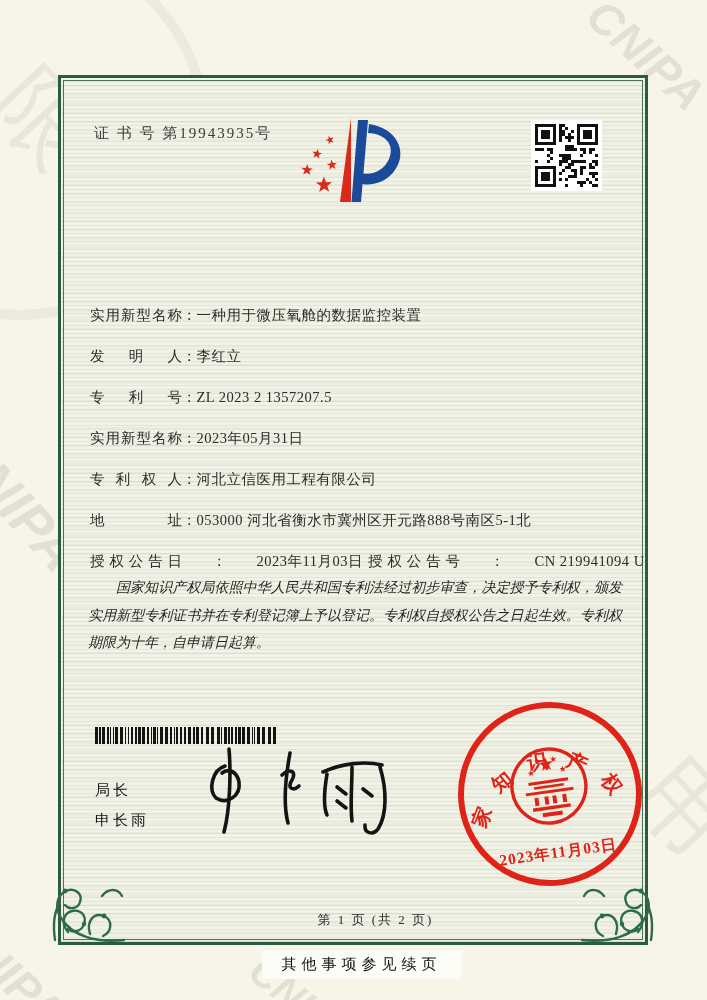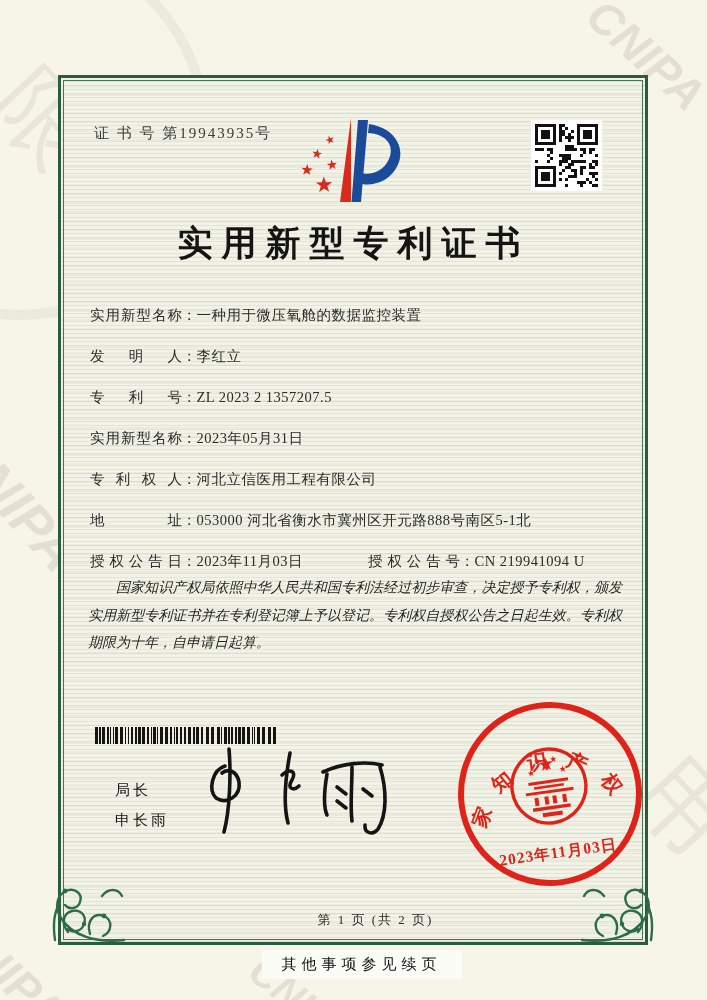--- a/index.html
+++ b/index.html
@@ -34,34 +34,34 @@
   
   .cert-no{position:absolute;left:94px;top:124px;z-index:3;font-size:15px;letter-spacing:2px;color:#3a3a3a;}
   .logo{position:absolute;left:288px;top:108px;z-index:3;}
   .qr-box{position:absolute;left:531px;top:120px;width:71px;height:71px;background:#fff;z-index:3;
     display:flex;align-items:center;justify-content:center;}
   .doc-title{position:absolute;left:0;right:0;top:220px;z-index:3;text-align:center;
     font-size:35px;font-weight:bold;letter-spacing:9px;color:#141414;}
   
   .fields{position:absolute;left:90px;top:284px;width:530px;z-index:3;font-size:14.5px;color:#2b2b2b;}
   .frow{height:41px;display:flex;align-items:flex-end;line-height:19px;font-family:Liberation Serif, serif;}
-  .fcell{display:flex;}
+  .fcell{display:flex;gap:30px;}
   .fcell.first{width:278px;flex:none;}
   .flabel{display:inline-block;width:92px;flex:none;text-align:justify;text-align-last:justify;}
   .fsep{flex:none;}
   .fvalue{white-space:nowrap;letter-spacing:.5px;}
   
   .body-text{position:absolute;left:88px;top:574px;width:534px;z-index:3;}
   .body-text p{margin:0 0 1px 0;font-size:14px;line-height:27.5px;text-indent:2em;
     text-align:justify;font-style:italic;color:#1f1f1f;}
   
   .barcode{position:absolute;left:95px;top:727px;z-index:3;}
   .director{position:absolute;left:95px;top:781px;z-index:3;
     font-family:"Liberation Sans","DejaVu Sans",sans-serif;font-size:15px;color:#151515;letter-spacing:3px;}
-  .director div{margin-bottom:11px;margin-left:20px;}
+  .director div{margin-bottom:11px;}
   .signature{position:absolute;left:185px;top:742px;z-index:3;}
   .seal{position:absolute;left:452px;top:696px;z-index:5;transform:rotate(-8deg);}
   .page-num{position:absolute;left:0;right:0;top:911px;z-index:3;text-align:center;
     font-size:13px;letter-spacing:2px;color:#2d2d2d;padding-left:44px;}
   .note-wrap{position:absolute;left:0;right:0;top:950px;z-index:3;text-align:center;padding-left:16px;}
   .note{display:inline-block;background:#fcfcf6;padding:5px 20px;font-size:15px;
     letter-spacing:5px;color:#111;}
 </style>
 </head>
 <body>
@@ -234,21 +234,20 @@
         <rect x="45" y="57" width="3" height="3" fill="#111"></rect>
         <rect x="48" y="57" width="3" height="3" fill="#111"></rect>
         <rect x="54" y="57" width="3" height="3" fill="#111"></rect>
         <rect x="30" y="60" width="3" height="3" fill="#111"></rect>
         <rect x="45" y="60" width="3" height="3" fill="#111"></rect>
         <rect x="57" y="60" width="3" height="3" fill="#111"></rect>
         <rect x="60" y="60" width="3" height="3" fill="#111"></rect>
       </svg>
   </div>
 
-  <div class="doc-title">实用新型专利证书</div>
 
   <div class="fields">
     <div class="frow">
       <span class="flabel">实用新型名称</span>
         <span class="fsep">：</span>
         <span class="fvalue">一种用于微压氧舱的数据监控装置</span>
     </div>
     <div class="frow">
       <span class="flabel">发明人</span>
         <span class="fsep">：</span>

